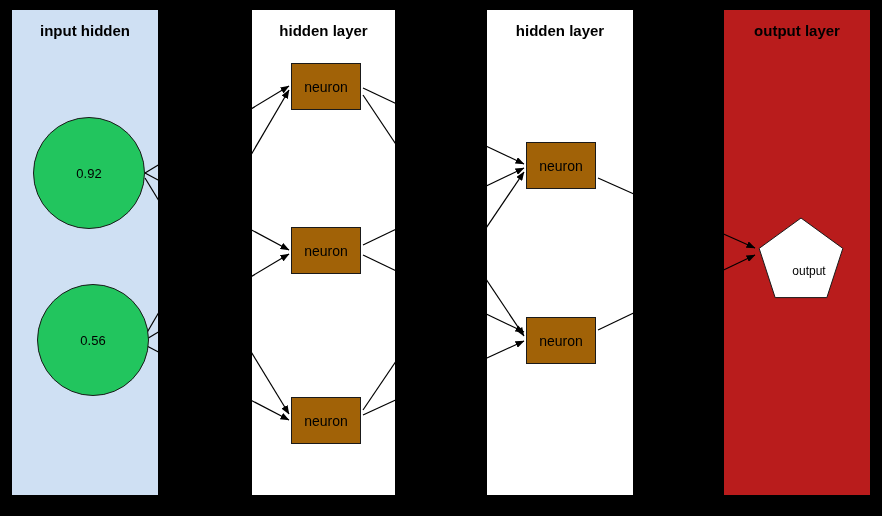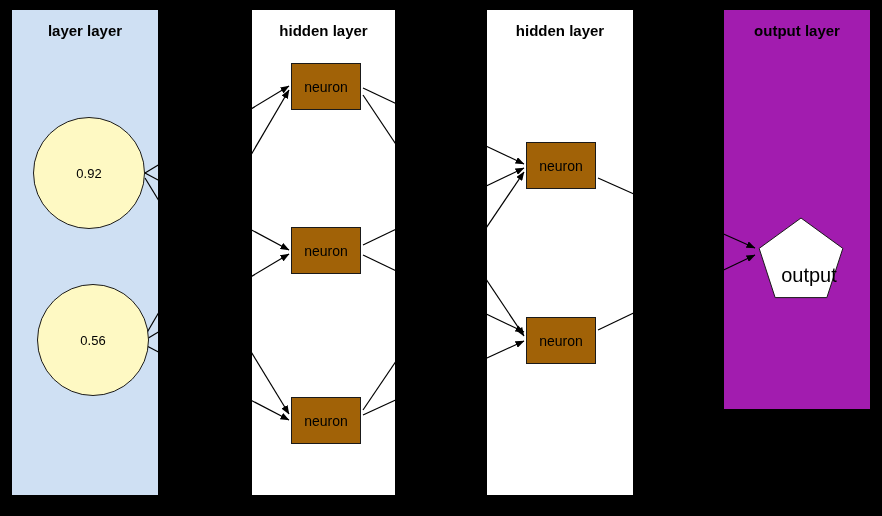--- a/index.html
+++ b/index.html
@@ -27,21 +27,21 @@
     font-weight: bold;
     font-size: 15px;
     color: #000000;
     font-family: "Liberation Sans", sans-serif;
   }
   .node-circle {
     position: absolute;
     box-sizing: border-box;
     border: 1px solid #1a1a1a;
     border-radius: 50%;
-    background: #fef9c3;
+    background: #22c55e;
     display: flex;
     align-items: center;
     justify-content: center;
     font-size: 13px;
     color: #000000;
   }
   .node-box {
     position: absolute;
     box-sizing: border-box;
     border: 1px solid #1a1a1a;
@@ -53,21 +53,21 @@
     color: #000000;
   }
   .node-pentagon-wrap {
     position: absolute;
   }
   .node-pentagon-label {
     position: absolute;
     left: 16px;
     right: 0;
     text-align: center;
-    font-size: 20px;
+    font-size: 12px;
     color: #000000;
   }
   svg.edges {
     position: absolute;
     left: 0;
     top: 0;
     width: 882px;
     height: 516px;
     pointer-events: none;
   }
@@ -77,29 +77,29 @@
     fill: none;
   }
 </style>
 </head>
 <body>
 
 <div id="canvas">
 
   <div id="panels">
       <div class="layer-panel" style="left: 12px; top: 10px; width: 146px; height: 485px; background: rgb(207, 224, 243);">
-        <div class="layer-title" style="top: 12px;">layer layer</div>
+        <div class="layer-title" style="top: 12px;">input hidden</div>
       </div>
       <div class="layer-panel" style="left: 252px; top: 10px; width: 143px; height: 485px; background: rgb(255, 255, 255);">
         <div class="layer-title" style="top: 12px;">hidden layer</div>
       </div>
       <div class="layer-panel" style="left: 487px; top: 10px; width: 146px; height: 485px; background: rgb(255, 255, 255);">
         <div class="layer-title" style="top: 12px;">hidden layer</div>
       </div>
-      <div class="layer-panel" style="left: 724px; top: 10px; width: 146px; height: 399px; background: #a21caf;">
+      <div class="layer-panel" style="left: 724px; top: 10px; width: 146px; height: 485px; background: #b91c1c;">
         <div class="layer-title" style="top: 12px;">output layer</div>
       </div>
     </div>
 
   <svg class="edges" id="edge-svg" viewBox="0 0 882 516">
     <defs>
       <marker id="arrowhead" markerWidth="9" markerHeight="7" refX="8.5" refY="3.5" orient="auto" markerUnits="userSpaceOnUse">
         <polygon points="0 0, 9 3.5, 0 7" fill="#000000"></polygon>
       </marker>
     </defs>

